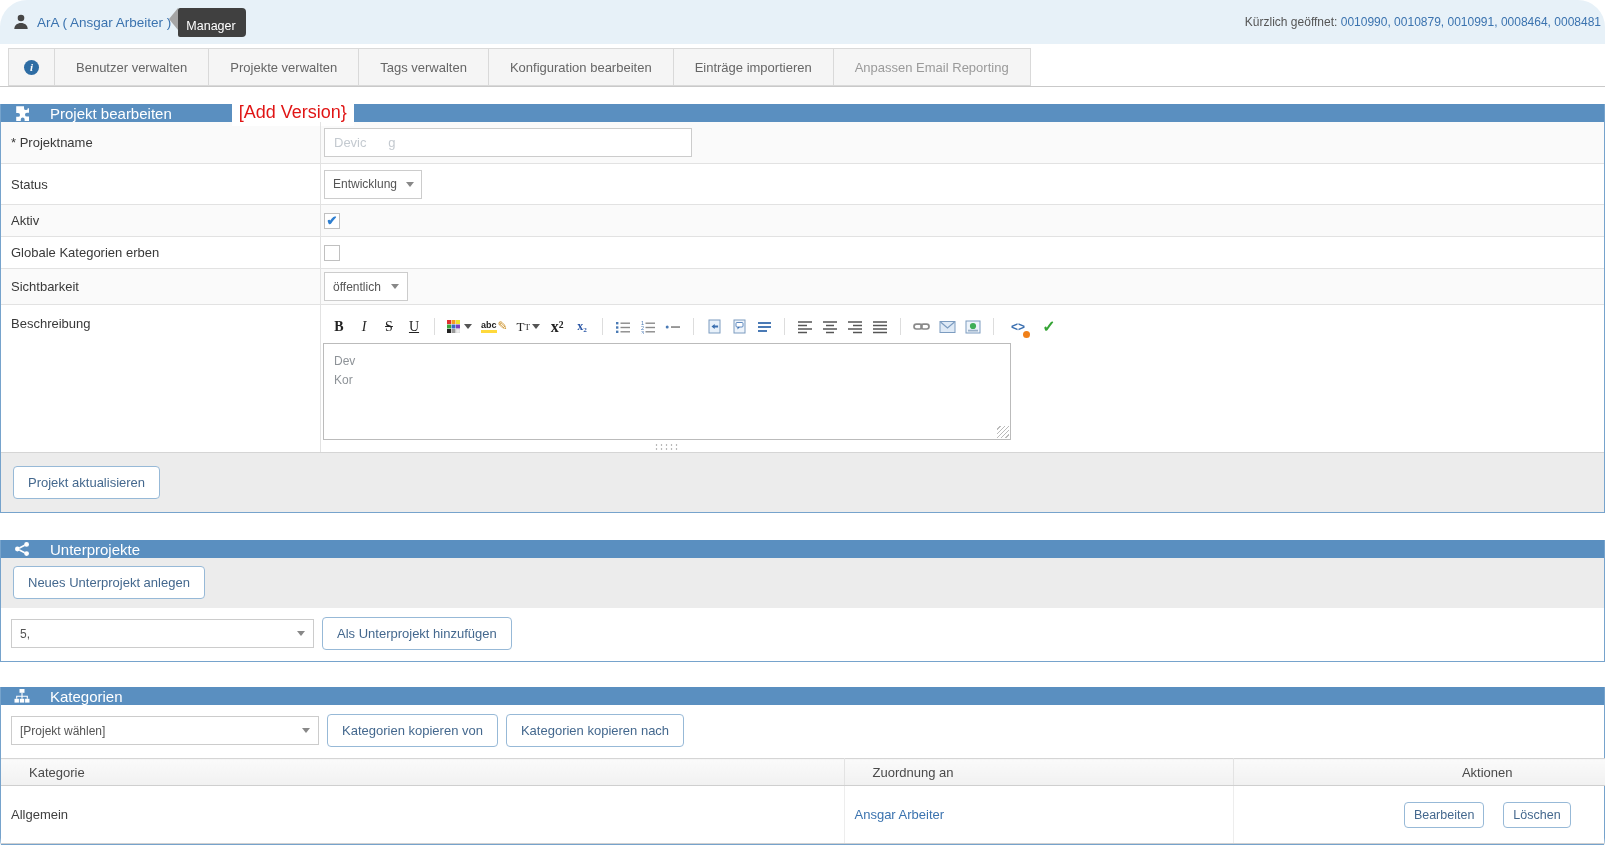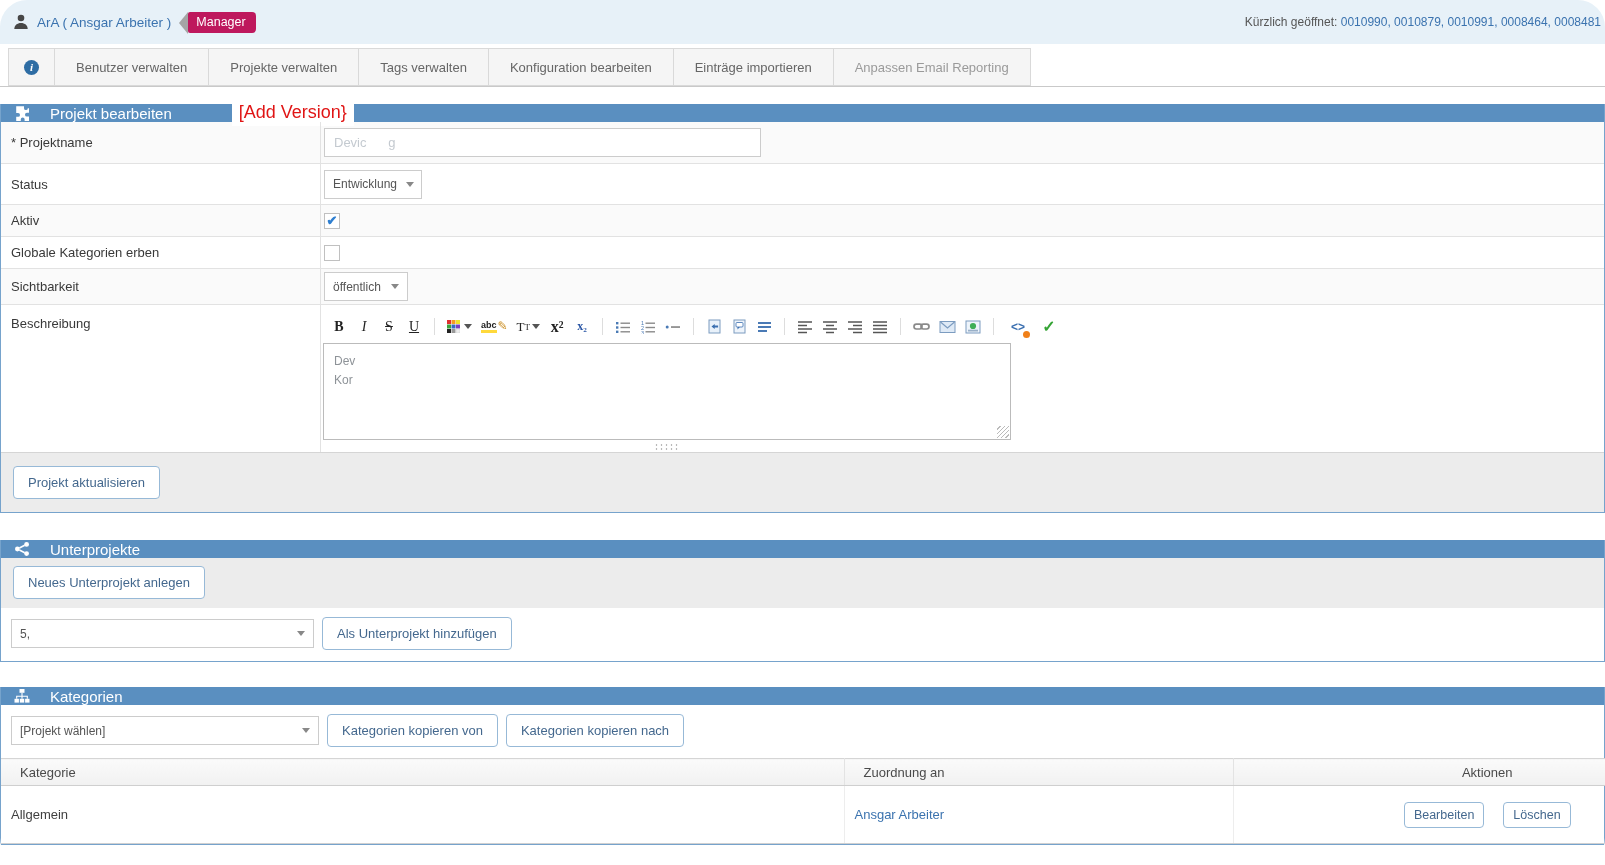--- a/index.html
+++ b/index.html
@@ -4,21 +4,21 @@
 <style>
   * { margin:0; padding:0; box-sizing:border-box; }
   html,body { background:#fff; }
   body { font-family:"Liberation Sans", sans-serif; font-size:13px; color:#3f3f3f; }
   .page { position:relative; width:1605px; height:865px; overflow:hidden; background:#fff;border-radius:27px; }
 
   
   .topbar { height:44px; background:#e7f1f8; display:flex; align-items:center; padding:0 4px 0 12px; }
   .user-wrap { display:flex; align-items:center; gap:7px; }
   .username { color:#3b73af; text-decoration:none; font-size:13.5px; cursor:pointer; }
-  .badge { position:relative; background:#be185d; color:#fff; font-size:12.5px; padding:3px 10px 4px 8px; border-radius:2px 4px 4px 2px; margin-left:10px; }
+  .badge { position:relative; background:#404040; color:#fff; font-size:12.5px; padding:11px 10px 4px 8px; border-radius:2px 4px 4px 2px; }
   .badge::before { content:""; position:absolute; left:-9px; top:0; border-top:11px solid transparent; border-bottom:11px solid transparent; border-right:9px solid #a5a5a5; }
   .recent { margin-left:auto; font-size:12px; color:#555; white-space:nowrap; }
   .recent a { color:#3b73af; text-decoration:none; cursor:pointer; }
   .recent a + a::before { content:", "; }
 
   
   .tabbar { display:flex; align-items:stretch; height:39px; margin-top:4px; border-bottom:1px solid #c9c9c9; padding-left:8px; background:#fff; }
   .tab { background:#f5f5f5; border:1px solid #d9d9d9; margin-right:-1px; display:flex; align-items:center; padding:0 21px; color:#666; font-size:13px; cursor:pointer; }
   .tab.icon-tab { padding:0 15px; }
   .tab.dim { color:#9a9a9a; }
@@ -34,21 +34,21 @@
   .head-note { background:#fff; color:#e01515; font-size:18px; padding:0 7px 2px 7px; margin-left:40px; line-height:24px; }
 
   
   .frow { display:flex; border-bottom:1px solid #e2e2e2; background:#fff; }
   .frow.alt { background:#fafafa; }
   .flabel { width:320px; min-width:320px; padding:0 10px; border-right:1px solid #e2e2e2; display:flex; align-items:center; color:#393939; }
   .frow.top .flabel { align-items:flex-start; padding-top:11px; }
   .fctrl { flex:1; display:flex; align-items:center; padding-left:3px; }
   .frow.top .fctrl { display:block; padding:8px 0 0 2px; }
 
-  .text-input { width:437px; height:29px; border:1px solid #ccc; border-radius:0; padding:0 9px; font-family:"Liberation Sans",sans-serif; font-size:13px; color:#c4cad0; background:#fff; }
+  .text-input { width:368px; height:29px; border:1px solid #ccc; border-radius:0; padding:0 9px; font-family:"Liberation Sans",sans-serif; font-size:13px; color:#c4cad0; background:#fff; }
   .sel { display:inline-flex; align-items:center; justify-content:space-between; border:1px solid #ccc; background:#fff; color:#555; font-size:12px; height:29px; padding:0 8px; cursor:pointer; }
   .sel-arrow { width:0; height:0; border-left:4px solid transparent; border-right:4px solid transparent; border-top:5px solid #888; margin-left:9px; }
   .sel-status { width:98px; }
   .sel-vis { width:84px; }
   .checkbox { width:16px; height:16px; border:1px solid #c0c0c0; background:#fff; display:flex; align-items:center; justify-content:center; font-size:13px; font-weight:bold; color:#2f7fd0; cursor:pointer; }
 
   
   .ed-toolbar { display:flex; align-items:center; gap:9px; height:27px; padding-left:8px; }
   .ed-sep { width:1px; height:17px; background:#ddd; margin:0 3px; }
   .tbtn { display:inline-flex; align-items:center; justify-content:center; min-width:16px; height:18px; cursor:pointer; font-family:"Liberation Serif", serif; color:#222; font-size:14px; position:relative; }
@@ -71,21 +71,21 @@
   .btn { display:inline-block; background:#fff; border:1px solid #97b9d7; color:#44688e; border-radius:4px; padding:8px 14px; font-size:13px; font-family:"Liberation Sans",sans-serif; cursor:pointer; }
   .btn.small { padding:5px 9px; font-size:12.5px; border-radius:4px; }
 
   
   .band { background:#ececec; padding:8px 12px 9px 12px; }
   .row-white { background:#fff; padding:9px 0 11px 10px; display:flex; align-items:center; gap:8px; }
   .sel-wide { width:303px; justify-content:space-between; }
   .sel-cat { width:308px; }
 
   table.cats { border-collapse:collapse; table-layout:fixed; width:1740px; }
-  table.cats th { background:linear-gradient(#fafafa,#f1f1f1); border-top:1px solid #d5d5d5; border-bottom:1px solid #cfcfcf; font-weight:normal; color:#4a4a4a; height:27px; text-align:left; padding:0 19px; border-right:1px solid #e3e3e3; }
+  table.cats th { background:linear-gradient(#fafafa,#f1f1f1); border-top:1px solid #d5d5d5; border-bottom:1px solid #cfcfcf; font-weight:normal; color:#4a4a4a; height:27px; text-align:left; padding:0 28px; border-right:1px solid #e3e3e3; }
   table.cats td { height:58px; border-bottom:1px solid #d0d0d0; padding:0 10px; border-right:1px solid #ededed; vertical-align:middle; }
   table.cats th:last-child, table.cats td:last-child { border-right:none; text-align:center; }
   .cat-link { color:#3b73af; text-decoration:none; cursor:pointer; }
   .actions-cell { display:inline-flex; gap:19px; }
 
   svg { display:block; }
 </style>
 </head>
 <body>
 

